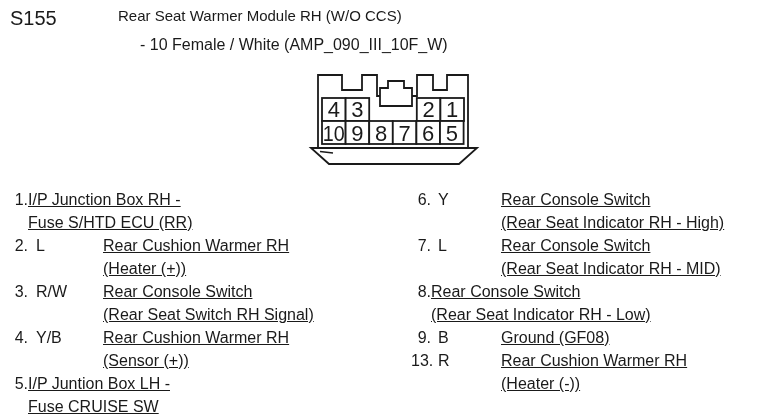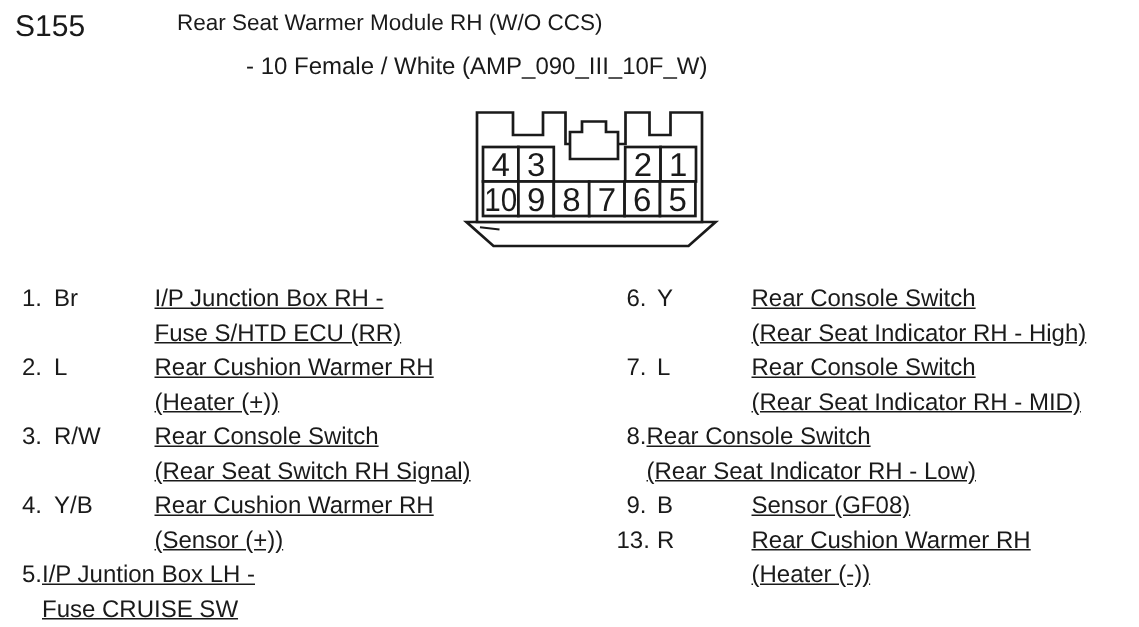--- a/index.html
+++ b/index.html
@@ -2,21 +2,21 @@
 <html><head>
 <meta charset="utf-8">
 <style>
   html,body{margin:0;padding:0;}
   body{
     width:759px;height:418px;position:relative;background:#ffffff;
     font-family:"Liberation Sans", sans-serif;color:#1a1a1a;overflow:hidden;
   }
   .hdr-id{position:absolute;left:10px;top:7px;font-size:20px;}
   .hdr-title{position:absolute;left:118px;top:7px;font-size:15px;}
-  .hdr-sub{position:absolute;left:140px;top:36px;font-size:16px;margin-left:24px;}
+  .hdr-sub{position:absolute;left:140px;top:36px;font-size:16px;}
   .connector-svg{position:absolute;left:300px;top:68px;width:190px;height:104px;}
   .connector-svg path, .connector-svg rect{fill:#ffffff;stroke:#1a1a1a;stroke-width:1.8px;}
   .connector-svg line{stroke:#1a1a1a;stroke-width:1.5px;}
   .connector-svg text{fill:#1a1a1a;font-family:"Liberation Sans",sans-serif;font-size:22px;text-anchor:middle;stroke:none;}
   .pin-col{position:absolute;font-size:16px;line-height:23px;}
   .col-left{left:12px;top:188px;width:385px;}
   .col-right{left:411px;top:188px;width:345px;}
   .entry{display:flex;align-items:flex-start;}
   .num{flex:none;text-align:right;}
   .col-left .num{width:16px;}
@@ -63,21 +63,20 @@
   <text x="357.4" y="140.5">9</text>
   <text x="381" y="140.5">8</text>
   <text x="404.6" y="140.5">7</text>
   <text x="428.2" y="140.5">6</text>
   <text x="451.8" y="140.5">5</text>
 </svg>
 
 <div class="pin-col col-left">
   <div class="entry">
     <span class="num">1.</span>
-    <span class="code">Br</span>
     <span class="desc">I/P Junction Box RH -
 Fuse S/HTD ECU (RR)</span>
   </div>
   <div class="entry">
     <span class="num">2.</span>
     <span class="code">L</span>
     <span class="desc">Rear Cushion Warmer RH
 (Heater (+))</span>
   </div>
   <div class="entry">
@@ -113,21 +112,21 @@
 (Rear Seat Indicator RH - MID)</span>
   </div>
   <div class="entry">
     <span class="num">8.</span>
     <span class="desc">Rear Console Switch
 (Rear Seat Indicator RH - Low)</span>
   </div>
   <div class="entry">
     <span class="num">9.</span>
     <span class="code">B</span>
-    <span class="desc">Sensor (GF08)</span>
+    <span class="desc">Ground (GF08)</span>
   </div>
   <div class="entry">
     <span class="num">13.</span>
     <span class="code">R</span>
     <span class="desc">Rear Cushion Warmer RH
 (Heater (-))</span>
   </div>
 </div>
 
 </body></html>

